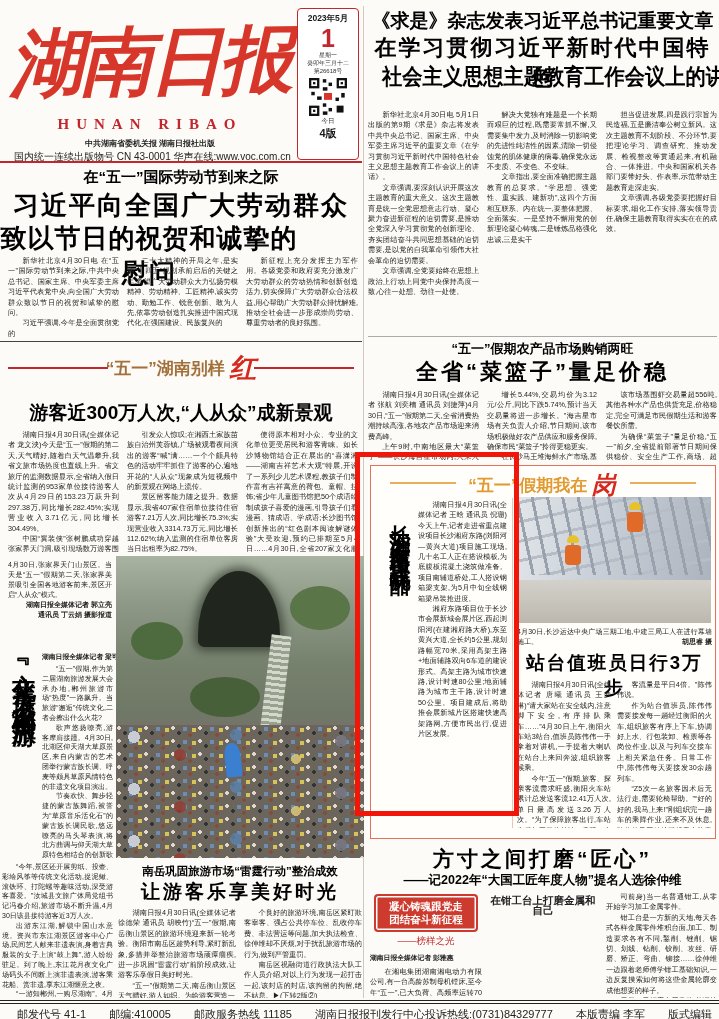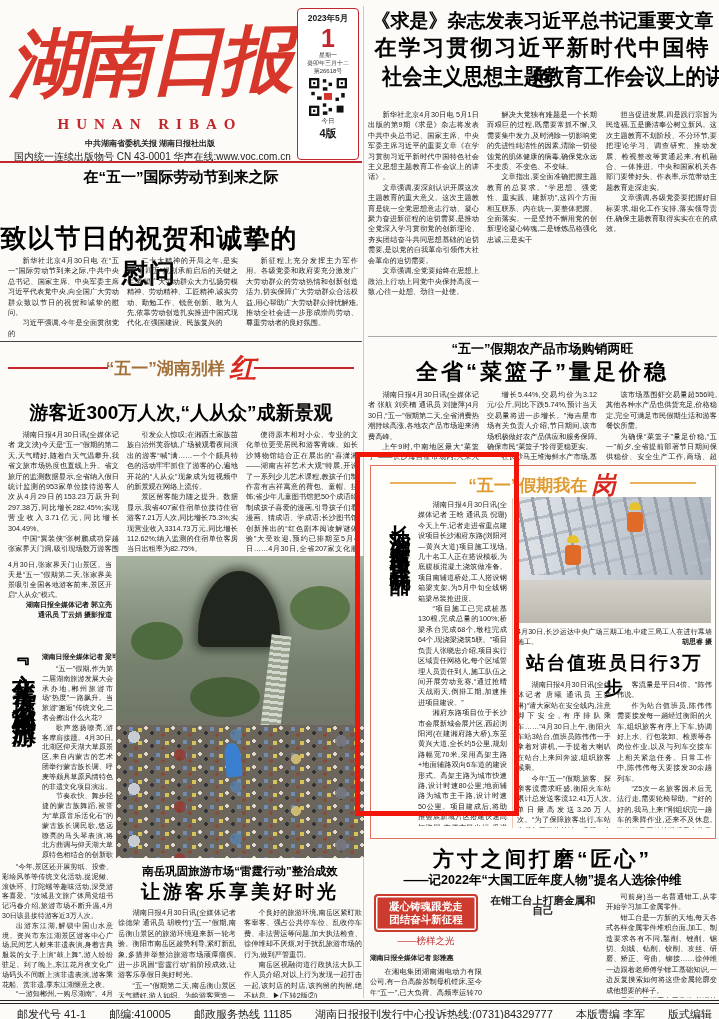--- a/index.html
+++ b/index.html
@@ -183,20 +183,21 @@
       <p class="para">解决大党独有难题是一个长期而艰巨的过程,既需要常抓不懈,又需要集中发力,及时消除一切影响党的先进性纯洁性的因素,清除一切侵蚀党的肌体健康的病毒,确保党永远不变质、不变色、不变味。</p>
       <p class="para">文章指出,要全面准确把握主题教育的总要求。“学思想、强党性、重实践、建新功”,这四个方面相互联系、内在统一,要整体把握、全面落实。一是坚持不懈用党的创新理论凝心铸魂,二是锤炼品格强化忠诚,三是实干</p>
     </div>
   <div class="abs col" style="left:606px;top:110px;width:111px;height:224px">
       <p class="para">担当促进发展,四是践行宗旨为民造福,五是廉洁奉公树立新风。这次主题教育不划阶段、不分环节,要把理论学习、调查研究、推动发展、检视整改等贯通起来,有机融合、一体推进。中央和国家机关各部门要带好头、作表率,示范带动主题教育走深走实。</p>
       <p class="para">文章强调,各级党委要把握好目标要求,细化工作安排,落实领导责任,确保主题教育取得实实在在的成效。</p>
     </div>
   <div class="abs" style="left:368px;top:336px;width:349px;height:1px;background:#aaa"></div>
 
   <div class="abs hk lbk">在“五一”国际劳动节到来之际</div>
+  <div class="abs hk lb1">习近平向全国广大劳动群众</div>
   <div class="abs hk lb2">致以节日的祝贺和诚挚的慰问</div>
   <div class="abs col" style="left:8px;top:256px;width:111px;height:82px">
       <p class="para">新华社北京4月30日电 在“五一”国际劳动节到来之际,中共中央总书记、国家主席、中央军委主席习近平代表党中央,向全国广大劳动群众致以节日的祝贺和诚挚的慰问。</p>
       <p class="para">习近平强调,今年是全面贯彻党的</p>
     </div>
   <div class="abs col" style="left:127px;top:256px;width:111px;height:82px">
       <p class="para">二十大精神的开局之年,是实施“十四五”规划承前启后的关键之年,希望广大劳动群众大力弘扬劳模精神、劳动精神、工匠精神,诚实劳动、勤勉工作、锐意创新、敢为人先,依靠劳动创造扎实推进中国式现代化,在强国建设、民族复兴的</p>
     </div>
   <div class="abs col" style="left:246px;top:256px;width:112px;height:82px">
       <p class="para">新征程上充分发挥主力军作用。各级党委和政府要充分激发广大劳动群众的劳动热情和创新创造活力,切实保障广大劳动群众合法权益,用心帮助广大劳动群众排忧解难,推动全社会进一步形成崇尚劳动、尊重劳动者的良好氛围。</p>
@@ -282,21 +283,20 @@
   <div class="abs zbox"></div>
   <div class="abs z-line" style="left:390px;width:66px"></div>
   <div class="abs z-line" style="left:630px;width:66px"></div>
   <div class="abs z-title">
     <span class="orange">“五一”假期我在</span>
     <span class="redchar">岗</span>
   </div>
   <div class="abs vhead cs-head">长沙湘府东路项目战犹酣</div>
   <div class="abs col" style="left:418px;top:500px;width:89px;height:326px">
       <p class="para">湖南日报4月30日讯(全媒体记者 王晗 通讯员 倪珊)今天上午,记者走进省重点建设项目长沙湘府东路(浏阳河—黄兴大道)项目施工现场,几十名工人正在搭设模板,为底腹板混凝土浇筑做准备。项目南辅道桥处,工人搭设钢箱梁支架,为5月中旬全线钢箱梁吊装抢进度。</p>
-      <p class="para">“项目施工已完成桩基130根,完成总量的100%;桥梁承台完成68个,墩柱完成64个,现浇梁浇筑5联。”项目负责人张晓忠介绍,项目实行区域责任网格化,每个区域管理人员责任到人,施工队伍之间开展劳动竞赛,“通过抢晴天战雨天,倒排工期,加速推进项目建设。”</p>
       <p class="para">湘府东路项目位于长沙市会展新城会展片区,西起浏阳河(在建湘府路大桥),东至黄兴大道,全长约5公里,规划路幅宽70米,采用高架主路+地面辅路双向6车道的建设形式。高架主路为城市快速路,设计时速80公里;地面辅路为城市主干路,设计时速50公里。项目建成后,将助推会展新城片区搭建快速高架路网,方便市民出行,促进片区发展。</p>
     </div>
   <div class="abs z-div"></div>
 
   <div class="abs photo-build">
     <div class="girder"></div>
     <div class="wall"></div>
     <div class="worker w1">
         <div class="helm"></div>
         <div class="vest"></div>

